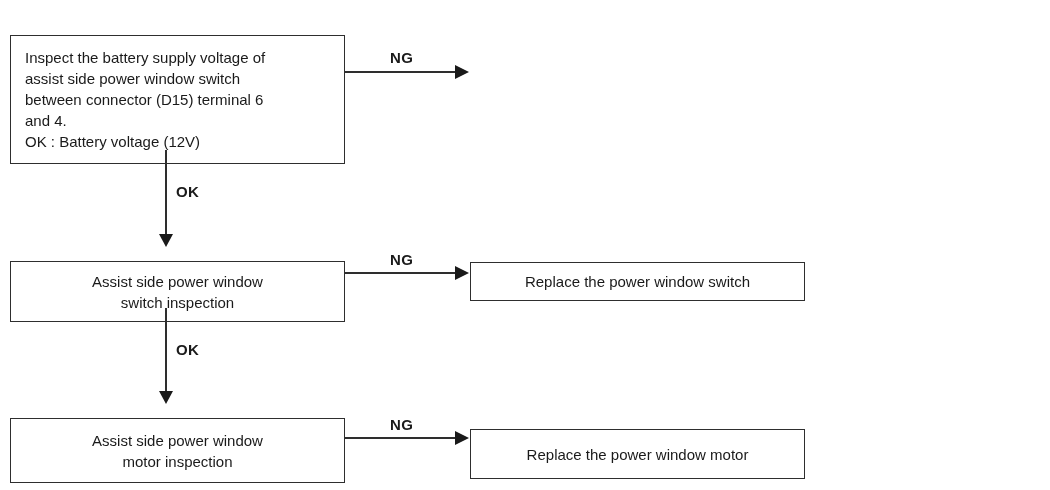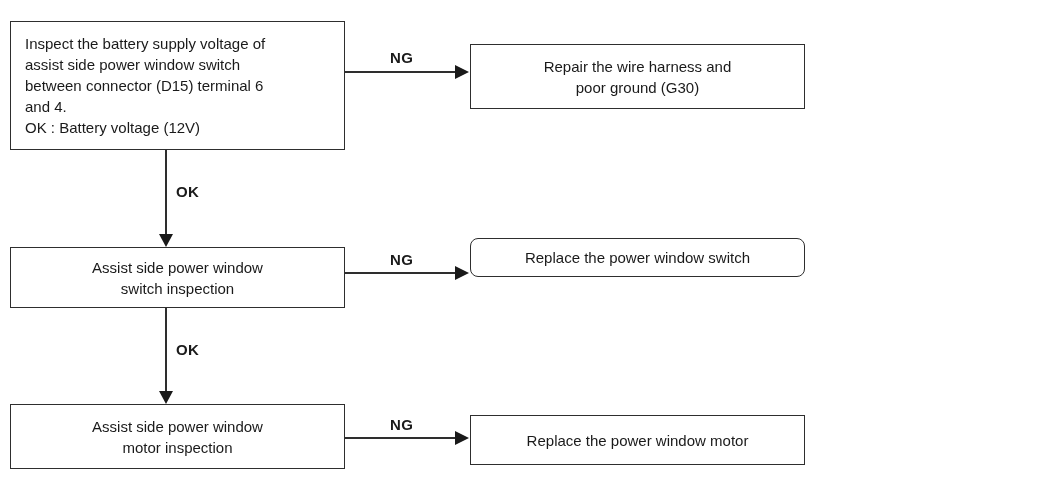--- a/index.html
+++ b/index.html
@@ -13,20 +13,21 @@
     overflow: hidden;
   }
   .box {
     position: absolute;
     box-sizing: border-box;
     border: 1.5px solid var(--line, #2e2e2e);
     background: #ffffff;
     font-size: 15px;
     line-height: 21px;
     white-space: pre-line;
+    margin-top: 14px;
   }
   .box.left-align {
     padding: 11px 14px;
     text-align: left;
   }
   .box.centered {
     display: flex;
     align-items: center;
     justify-content: center;
     text-align: center;
@@ -71,35 +72,33 @@
   <div class="box left-align" style="left:10px; top:21px; width:335px; height:129px;">Inspect the battery supply voltage of
 assist side power window switch
 between connector (D15) terminal 6
 and 4.
 OK : Battery voltage (12V)</div>
 
   <div class="hline" style="left:345px; top:71px; width:111px;"></div>
   <div class="arrow-right" style="left:455px; top:65px;"></div>
   <div class="lbl" style="left:390px; top:47px;">NG</div>
 
-  <div class="box centered" style="left:470px; top:44px; width:335px; height:65px;">Repair the wire harness and
-poor ground (G30)</div>
 
   <div class="vline" style="left:165px; top:150px; height:86px;"></div>
   <div class="arrow-down" style="left:159px; top:234px;"></div>
   <div class="lbl" style="left:176px; top:181px;">OK</div>
 
   <div class="box centered" style="left:10px; top:247px; width:335px; height:61px;">Assist side power window
 switch inspection</div>
 
   <div class="hline" style="left:345px; top:272px; width:111px;"></div>
   <div class="arrow-right" style="left:455px; top:266px;"></div>
   <div class="lbl" style="left:390px; top:249px;">NG</div>
 
-  <div class="box centered" style="left:470px; top:238px; width:335px; height:39px;border-radius:8px;">Replace the power window switch</div>
+  <div class="box centered" style="left:470px; top:248px; width:335px; height:39px;">Replace the power window switch</div>
 
   <div class="vline" style="left:165px; top:308px; height:85px;"></div>
   <div class="arrow-down" style="left:159px; top:391px;"></div>
   <div class="lbl" style="left:176px; top:339px;">OK</div>
 
   <div class="box centered" style="left:10px; top:404px; width:335px; height:65px;">Assist side power window
 motor inspection</div>
 
   <div class="hline" style="left:345px; top:437px; width:111px;"></div>
   <div class="arrow-right" style="left:455px; top:431px;"></div>

